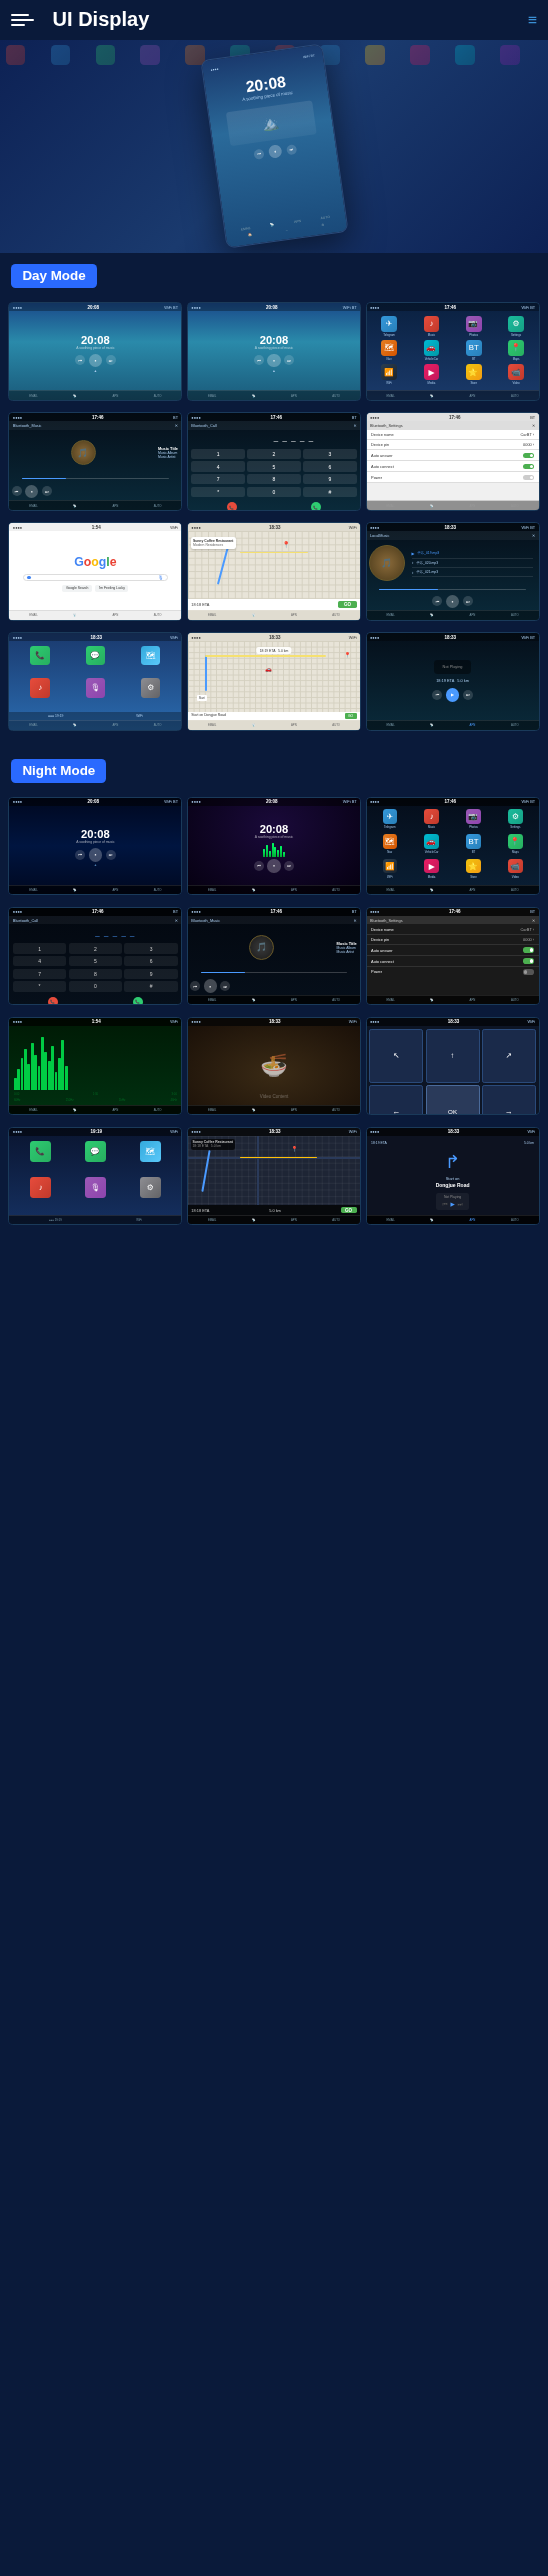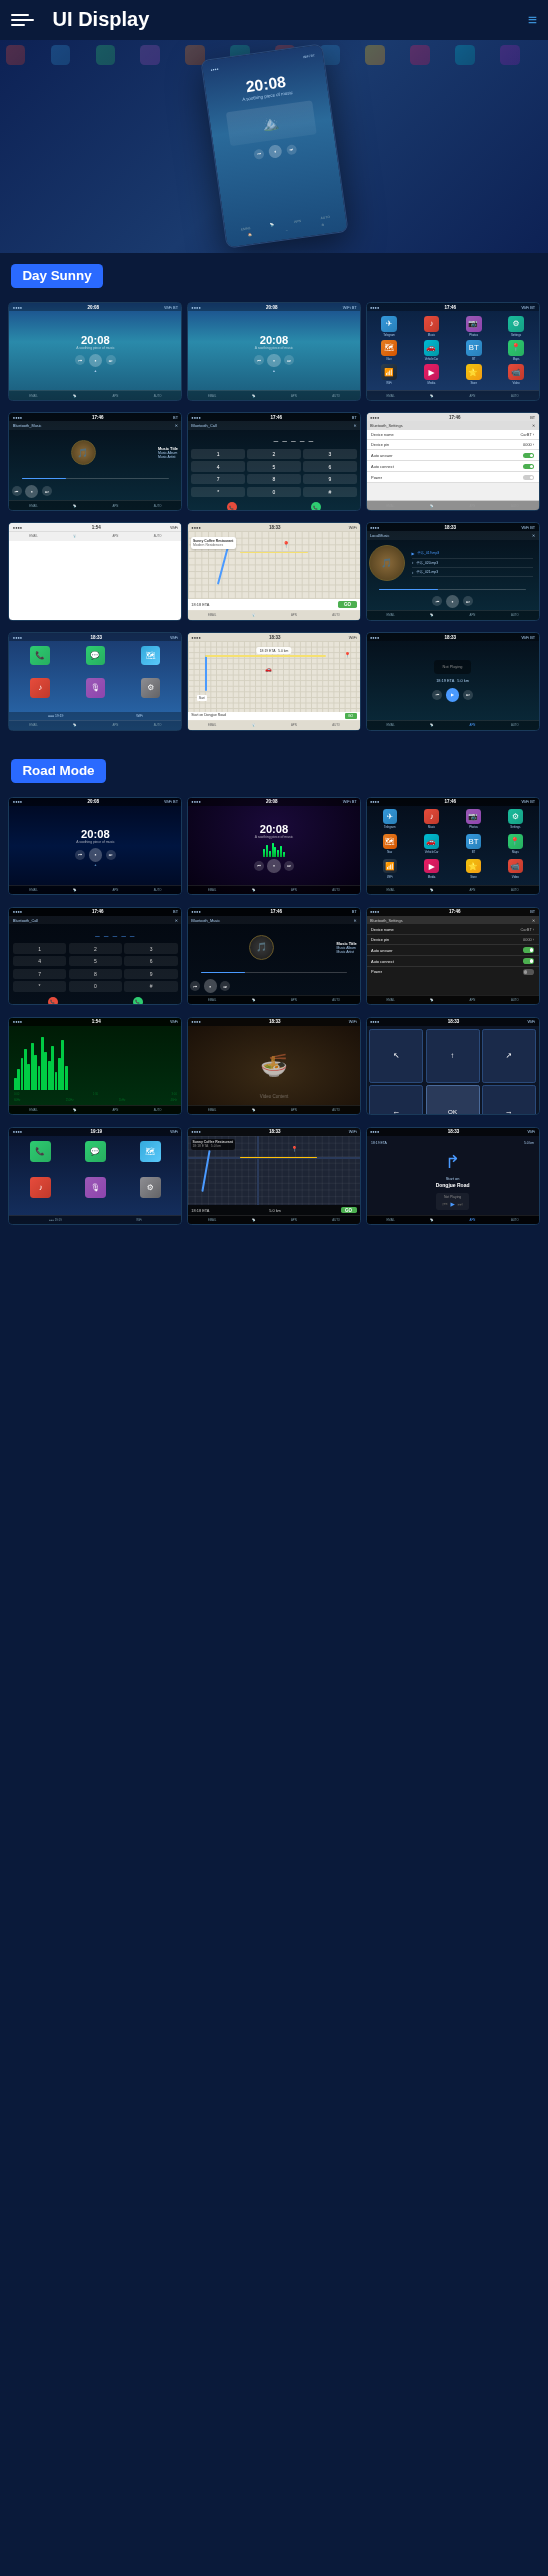--- a/index.html
+++ b/index.html
@@ -451,21 +451,21 @@
       <div style="display:flex;justify-content:space-around;width:100%;padding:1.1px 0;font-size:3.4px;color:#7a9aaa;">
         <span>🏠</span>
           <span>←</span>
           <span>⚙</span>
       </div>
     </div>
   </div>
 </div>
 
 <div>
-  <div class="mode-label">Day Sunny</div>
+  <div class="mode-label">Day Mode</div>
 </div>
 
 <div class="screenshots-grid">
 
   <div class="screenshot-card">
     <div class="car-screen music-bg">
       <div class="cs-topbar">
         <span>●●●●</span>
         <span class="cs-time">20:08</span>
         <span>WiFi BT</span>
@@ -702,20 +702,34 @@
 </div>
 
 <div class="screenshots-grid">
 
   <div class="screenshot-card">
     <div class="car-screen" style="background:white;">
       <div class="cs-topbar" style="background:#f0f0f0;color:#333;">
         <span>●●●●</span>
         <span class="cs-time" style="color:#333;">1:54</span>
         <span>WiFi</span>
+      </div>
+      <div style="flex:1;display:flex;flex-direction:column;align-items:center;justify-content:center;padding:5.6px;">
+        <div class="google-logo">
+          <span class="g">G</span><span class="o1">o</span><span class="o2">o</span><span class="g2">g</span><span class="l">l</span><span class="e">e</span>
+        </div>
+        <div class="google-search">
+          <div class="search-dot"></div>
+          <div style="font-size:3.4px;color:#ccc;flex:1;"></div>
+          <div style="font-size:4.5px;color:#4285F4;">🎙</div>
+        </div>
+        <div style="margin-top:3.4px;display:flex;gap:3.4px;">
+          <div style="background:#f1f3f4;border-radius:1.7px;padding:1.7px 3.4px;font-size:3.4px;color:#333;cursor:pointer;">Google Search</div>
+          <div style="background:#f1f3f4;border-radius:1.7px;padding:1.7px 3.4px;font-size:3.4px;color:#333;cursor:pointer;">I'm Feeling Lucky</div>
+        </div>
       </div>
       <div class="cs-bottombar" style="background:#f0f0f0;border-color:#ddd;">
         <span class="cs-nav-item" style="color:#666;">EMAIL</span>
         <span class="cs-nav-item" style="color:#666;">📡</span>
         <span class="cs-nav-item" style="color:#666;">APN</span>
         <span class="cs-nav-item" style="color:#666;">AUTO</span>
       </div>
     </div>
   </div>
 
@@ -898,21 +912,21 @@
         <span class="cs-nav-item">EMAIL</span>
         <span class="cs-nav-item">📡</span>
         <span class="cs-nav-item" style="color:#4a9aff;">APN</span>
         <span class="cs-nav-item">AUTO</span>
       </div>
     </div>
   </div>
 </div>
 
 <div style="margin-top:11.2px;">
-  <div class="mode-label">Road Mode</div>
+  <div class="mode-label">Night Mode</div>
 </div>
 
 <div class="screenshots-grid">
 
   <div class="screenshot-card">
     <div class="car-screen" style="background:linear-gradient(180deg,#000820,#001540,#000820);">
       <div class="cs-topbar" style="background:rgba(0,0,0,0.5);">
         <span>●●●●</span>
         <span class="cs-time">20:08</span>
         <span>WiFi BT</span>

